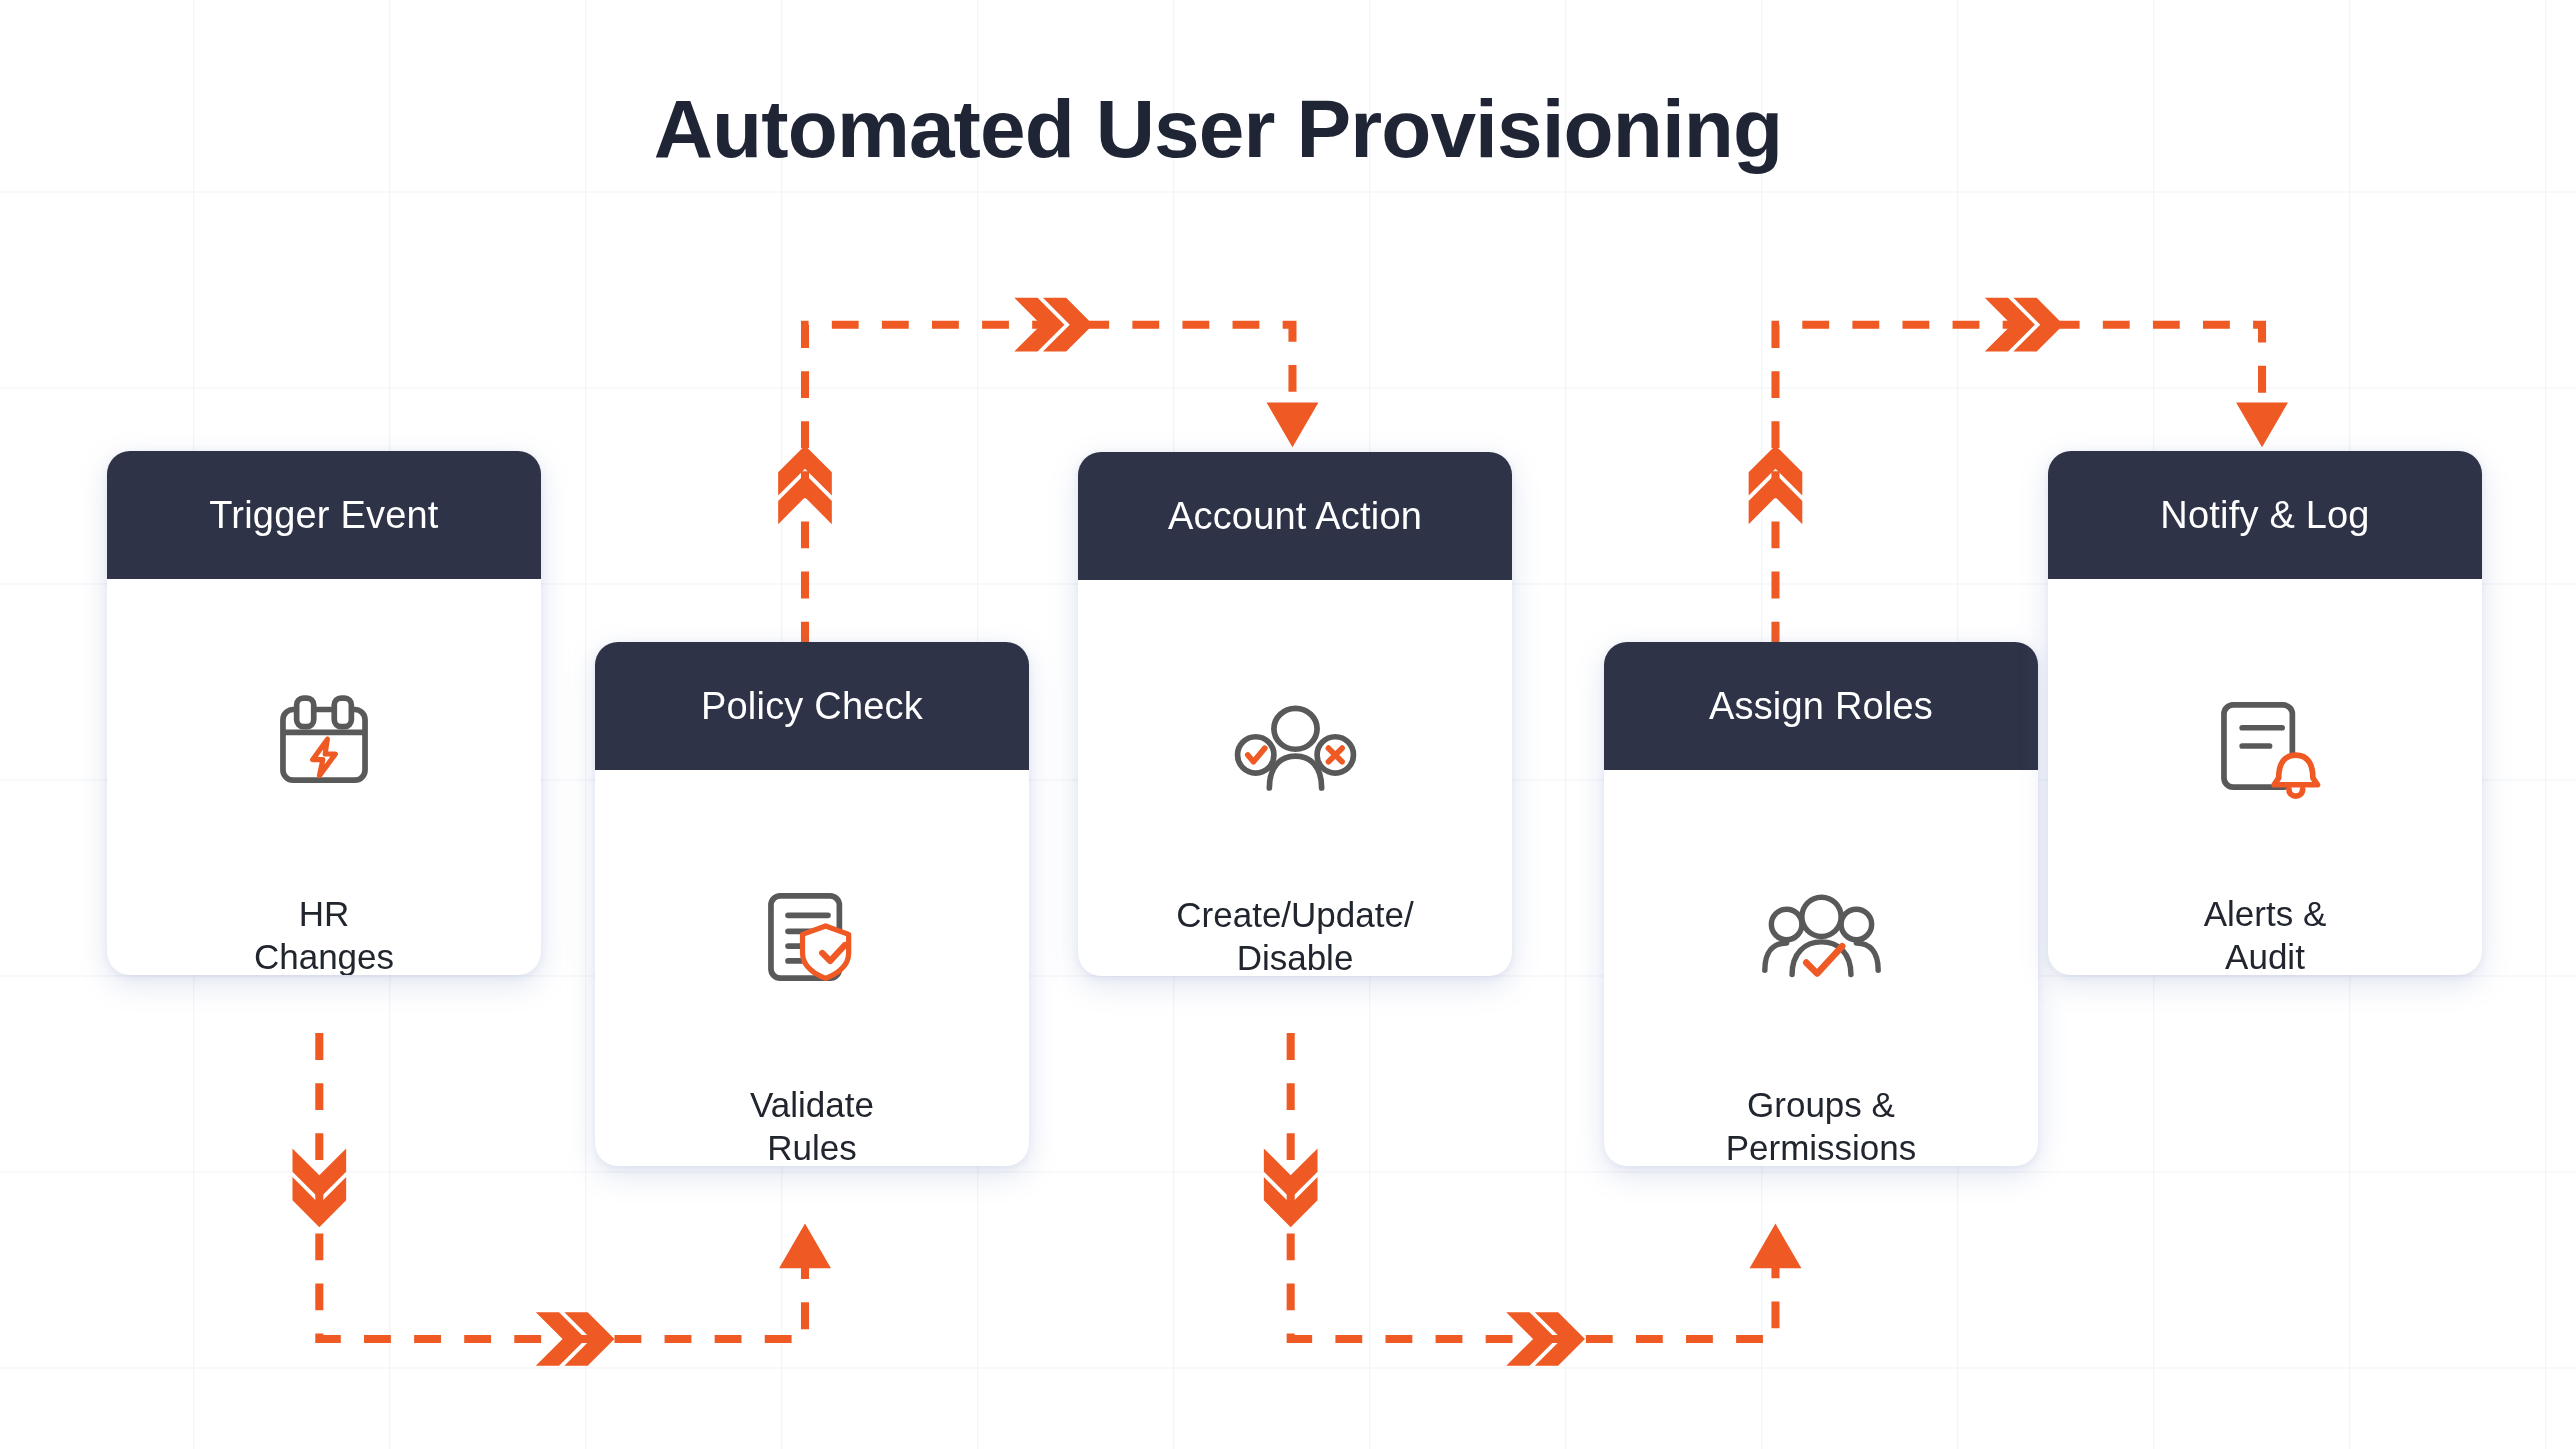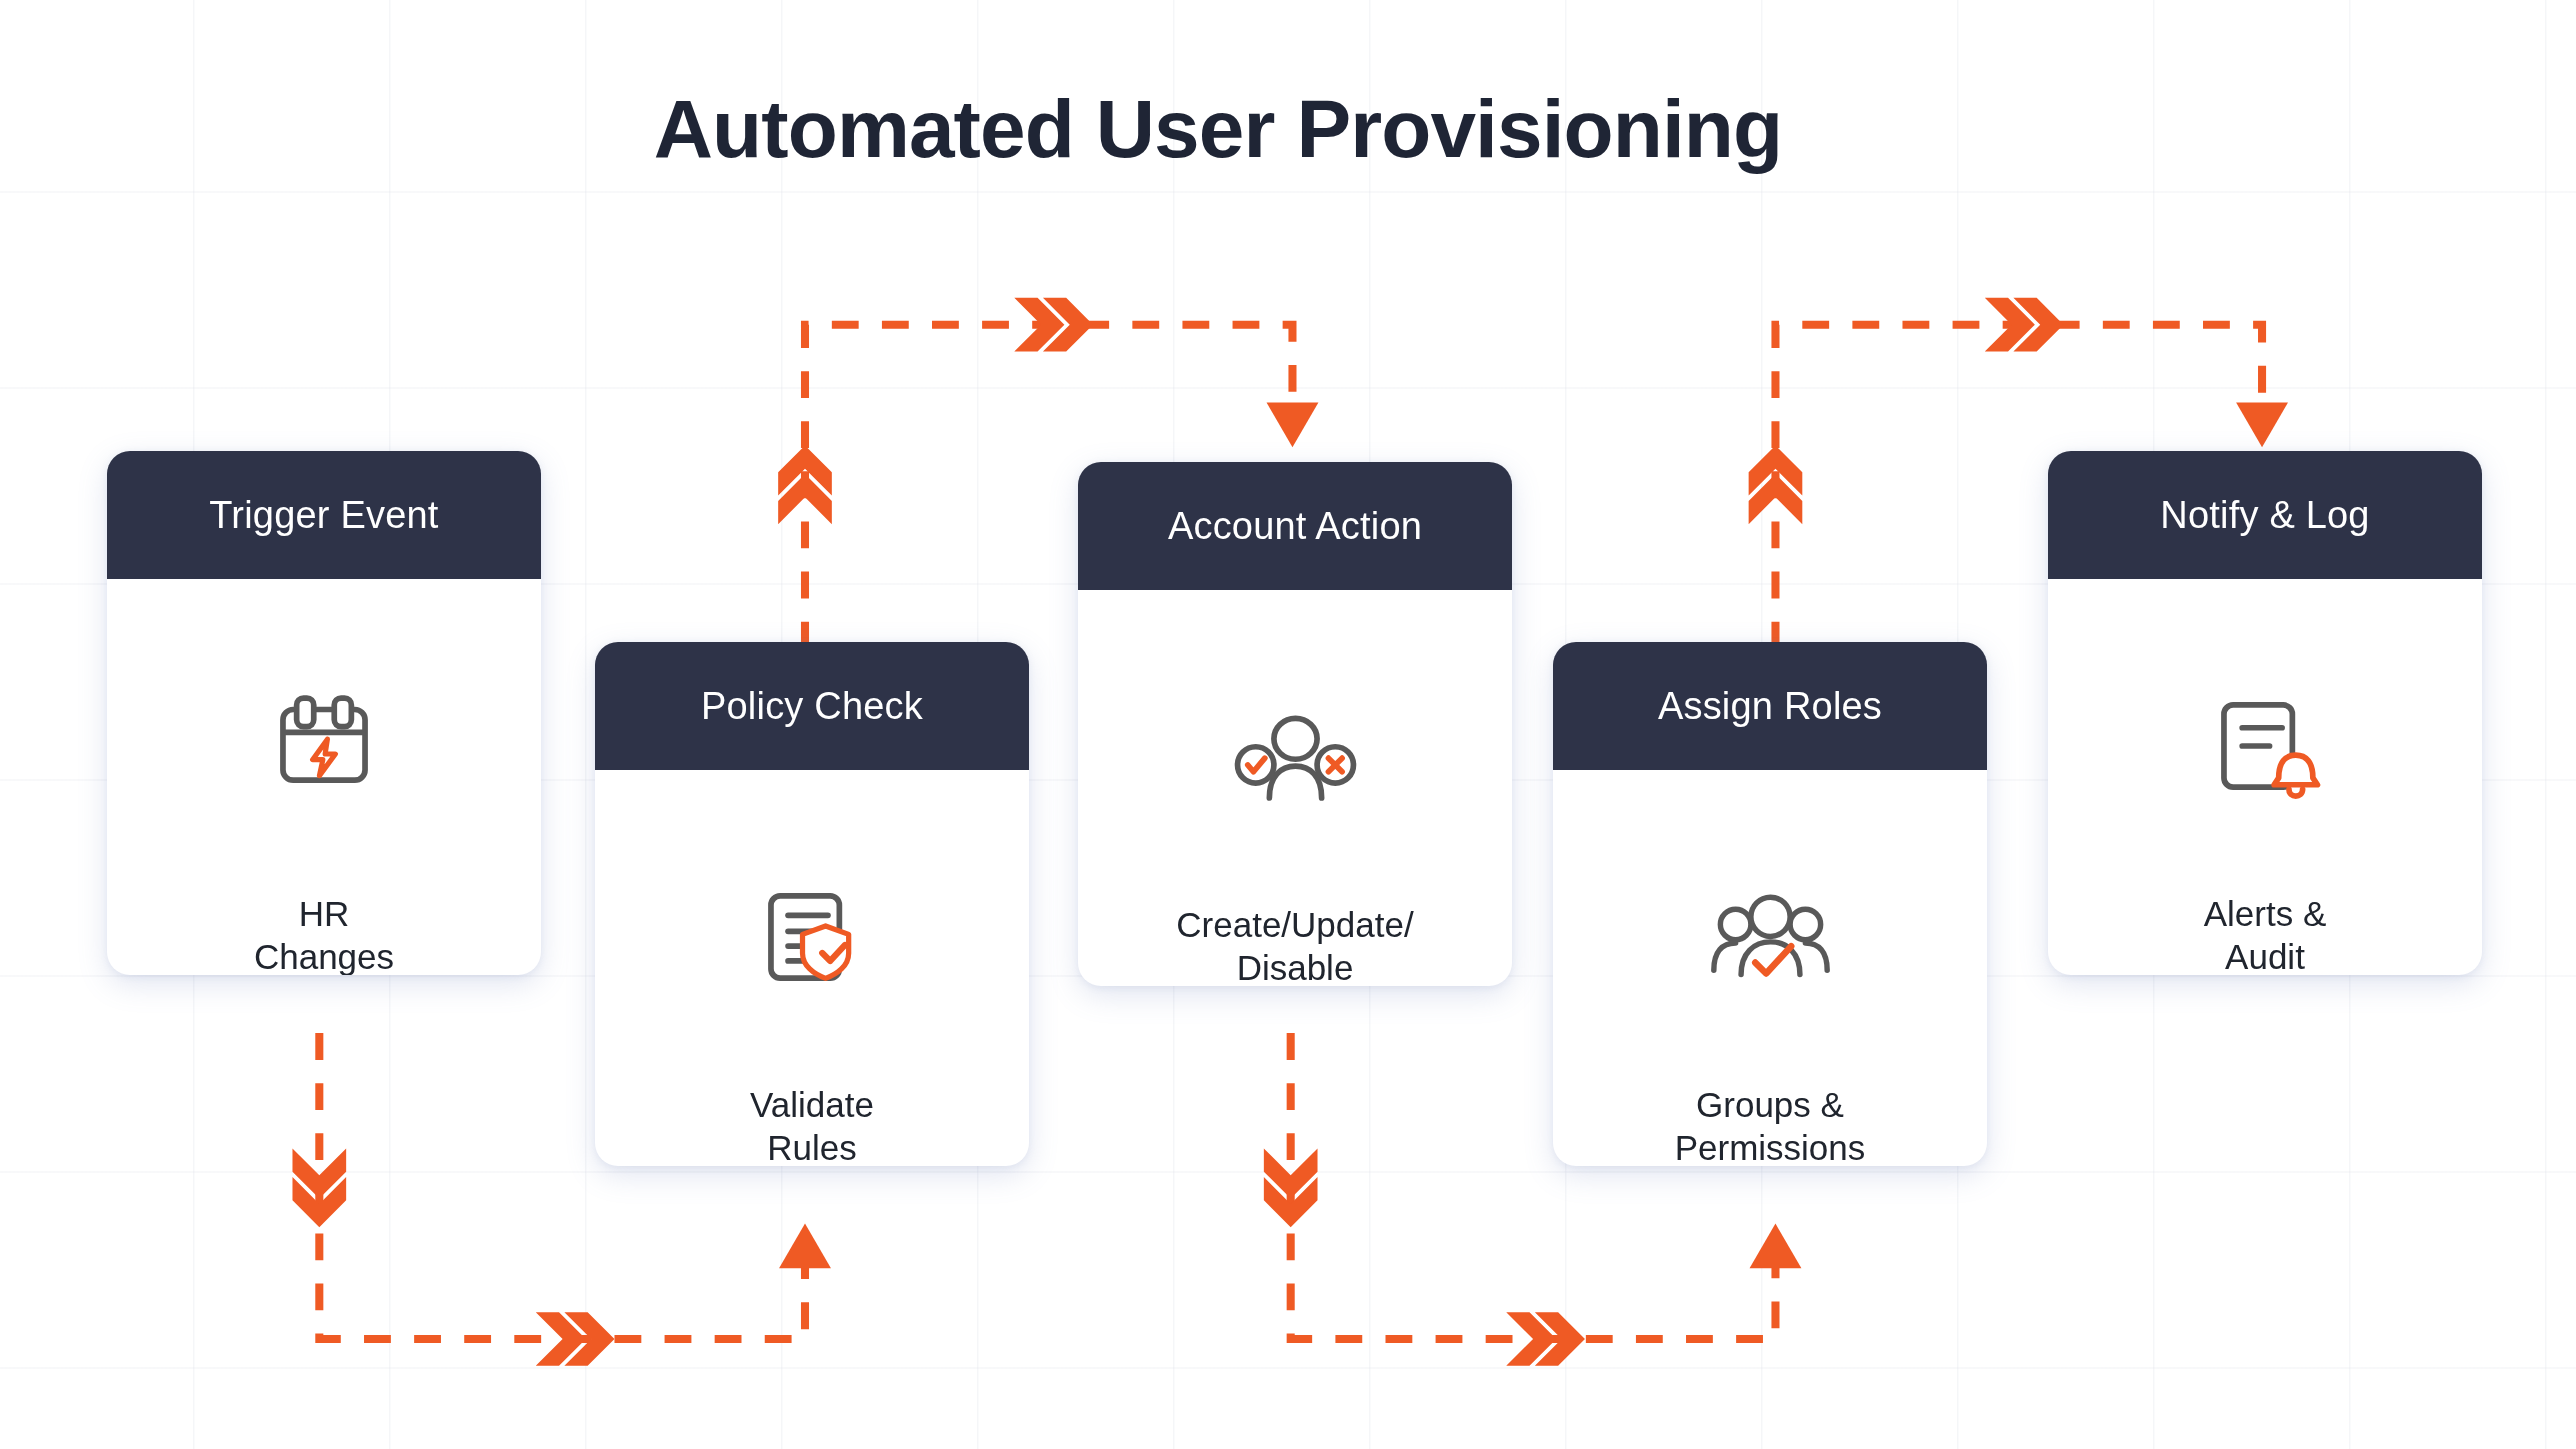--- a/index.html
+++ b/index.html
@@ -169,41 +169,41 @@
           <path d="M70 42 L92 50 L92 68 C92 80 81 88 70 92 C59 88 48 80 48 68 L48 50 Z" fill="#ffffff" stroke="#ef5a24" stroke-width="5" stroke-linejoin="round" transform="translate(-8,-2) scale(0.92) translate(6,4)"></path>
           <path d="M59 64 L66 71 L79 57" fill="none" stroke="#ef5a24" stroke-width="5.5" stroke-linecap="round" stroke-linejoin="round"></path>
         </svg>
       </div>
     </div>
     <div class="caption">Validate
 Rules</div>
   </div>
 </div>
 
-<div class="card" style="left:1078px;top:462px;">
+<div class="card" style="left:1078px;top:452px;">
   <div class="card-header">Account Action</div>
   <div class="card-body">
     <div class="icon-ring">
       <div class="glyph">
         <svg viewBox="0 0 110 100" width="125" height="114">
           <ellipse cx="55" cy="34" rx="19" ry="18" fill="none" stroke="#595959" stroke-width="5"></ellipse>
           <path d="M32 86 C32 67 42 58 55 58 C68 58 78 67 78 86" fill="none" stroke="#595959" stroke-width="5" stroke-linecap="round"></path>
           <circle cx="20" cy="57" r="16" fill="#ffffff" stroke="#595959" stroke-width="5"></circle>
           <path d="M13 57 L18 63 L28 51" fill="none" stroke="#ef5a24" stroke-width="5" stroke-linecap="round" stroke-linejoin="round"></path>
           <circle cx="90" cy="57" r="16" fill="#ffffff" stroke="#595959" stroke-width="5"></circle>
           <path d="M84 51 L96 63 M96 51 L84 63" fill="none" stroke="#ef5a24" stroke-width="5" stroke-linecap="round"></path>
         </svg>
       </div>
     </div>
     <div class="caption">Create/Update/
 Disable</div>
   </div>
 </div>
 
-<div class="card" style="left:1553px;top:642px;">
+<div class="card" style="left:1604px;top:642px;">
   <div class="card-header">Assign Roles</div>
   <div class="card-body">
     <div class="icon-ring">
       <div class="glyph">
         <svg viewBox="0 0 120 100" width="131" height="109">
           <circle cx="28" cy="38" r="14" fill="none" stroke="#595959" stroke-width="5"></circle>
           <path d="M8 80 C8 63 16 55 28 55" fill="none" stroke="#595959" stroke-width="5" stroke-linecap="round"></path>
           <circle cx="92" cy="38" r="14" fill="none" stroke="#595959" stroke-width="5"></circle>
           <path d="M112 80 C112 63 104 55 92 55" fill="none" stroke="#595959" stroke-width="5" stroke-linecap="round"></path>
           <circle cx="60" cy="31" r="18" fill="#ffffff" stroke="#595959" stroke-width="5"></circle>

